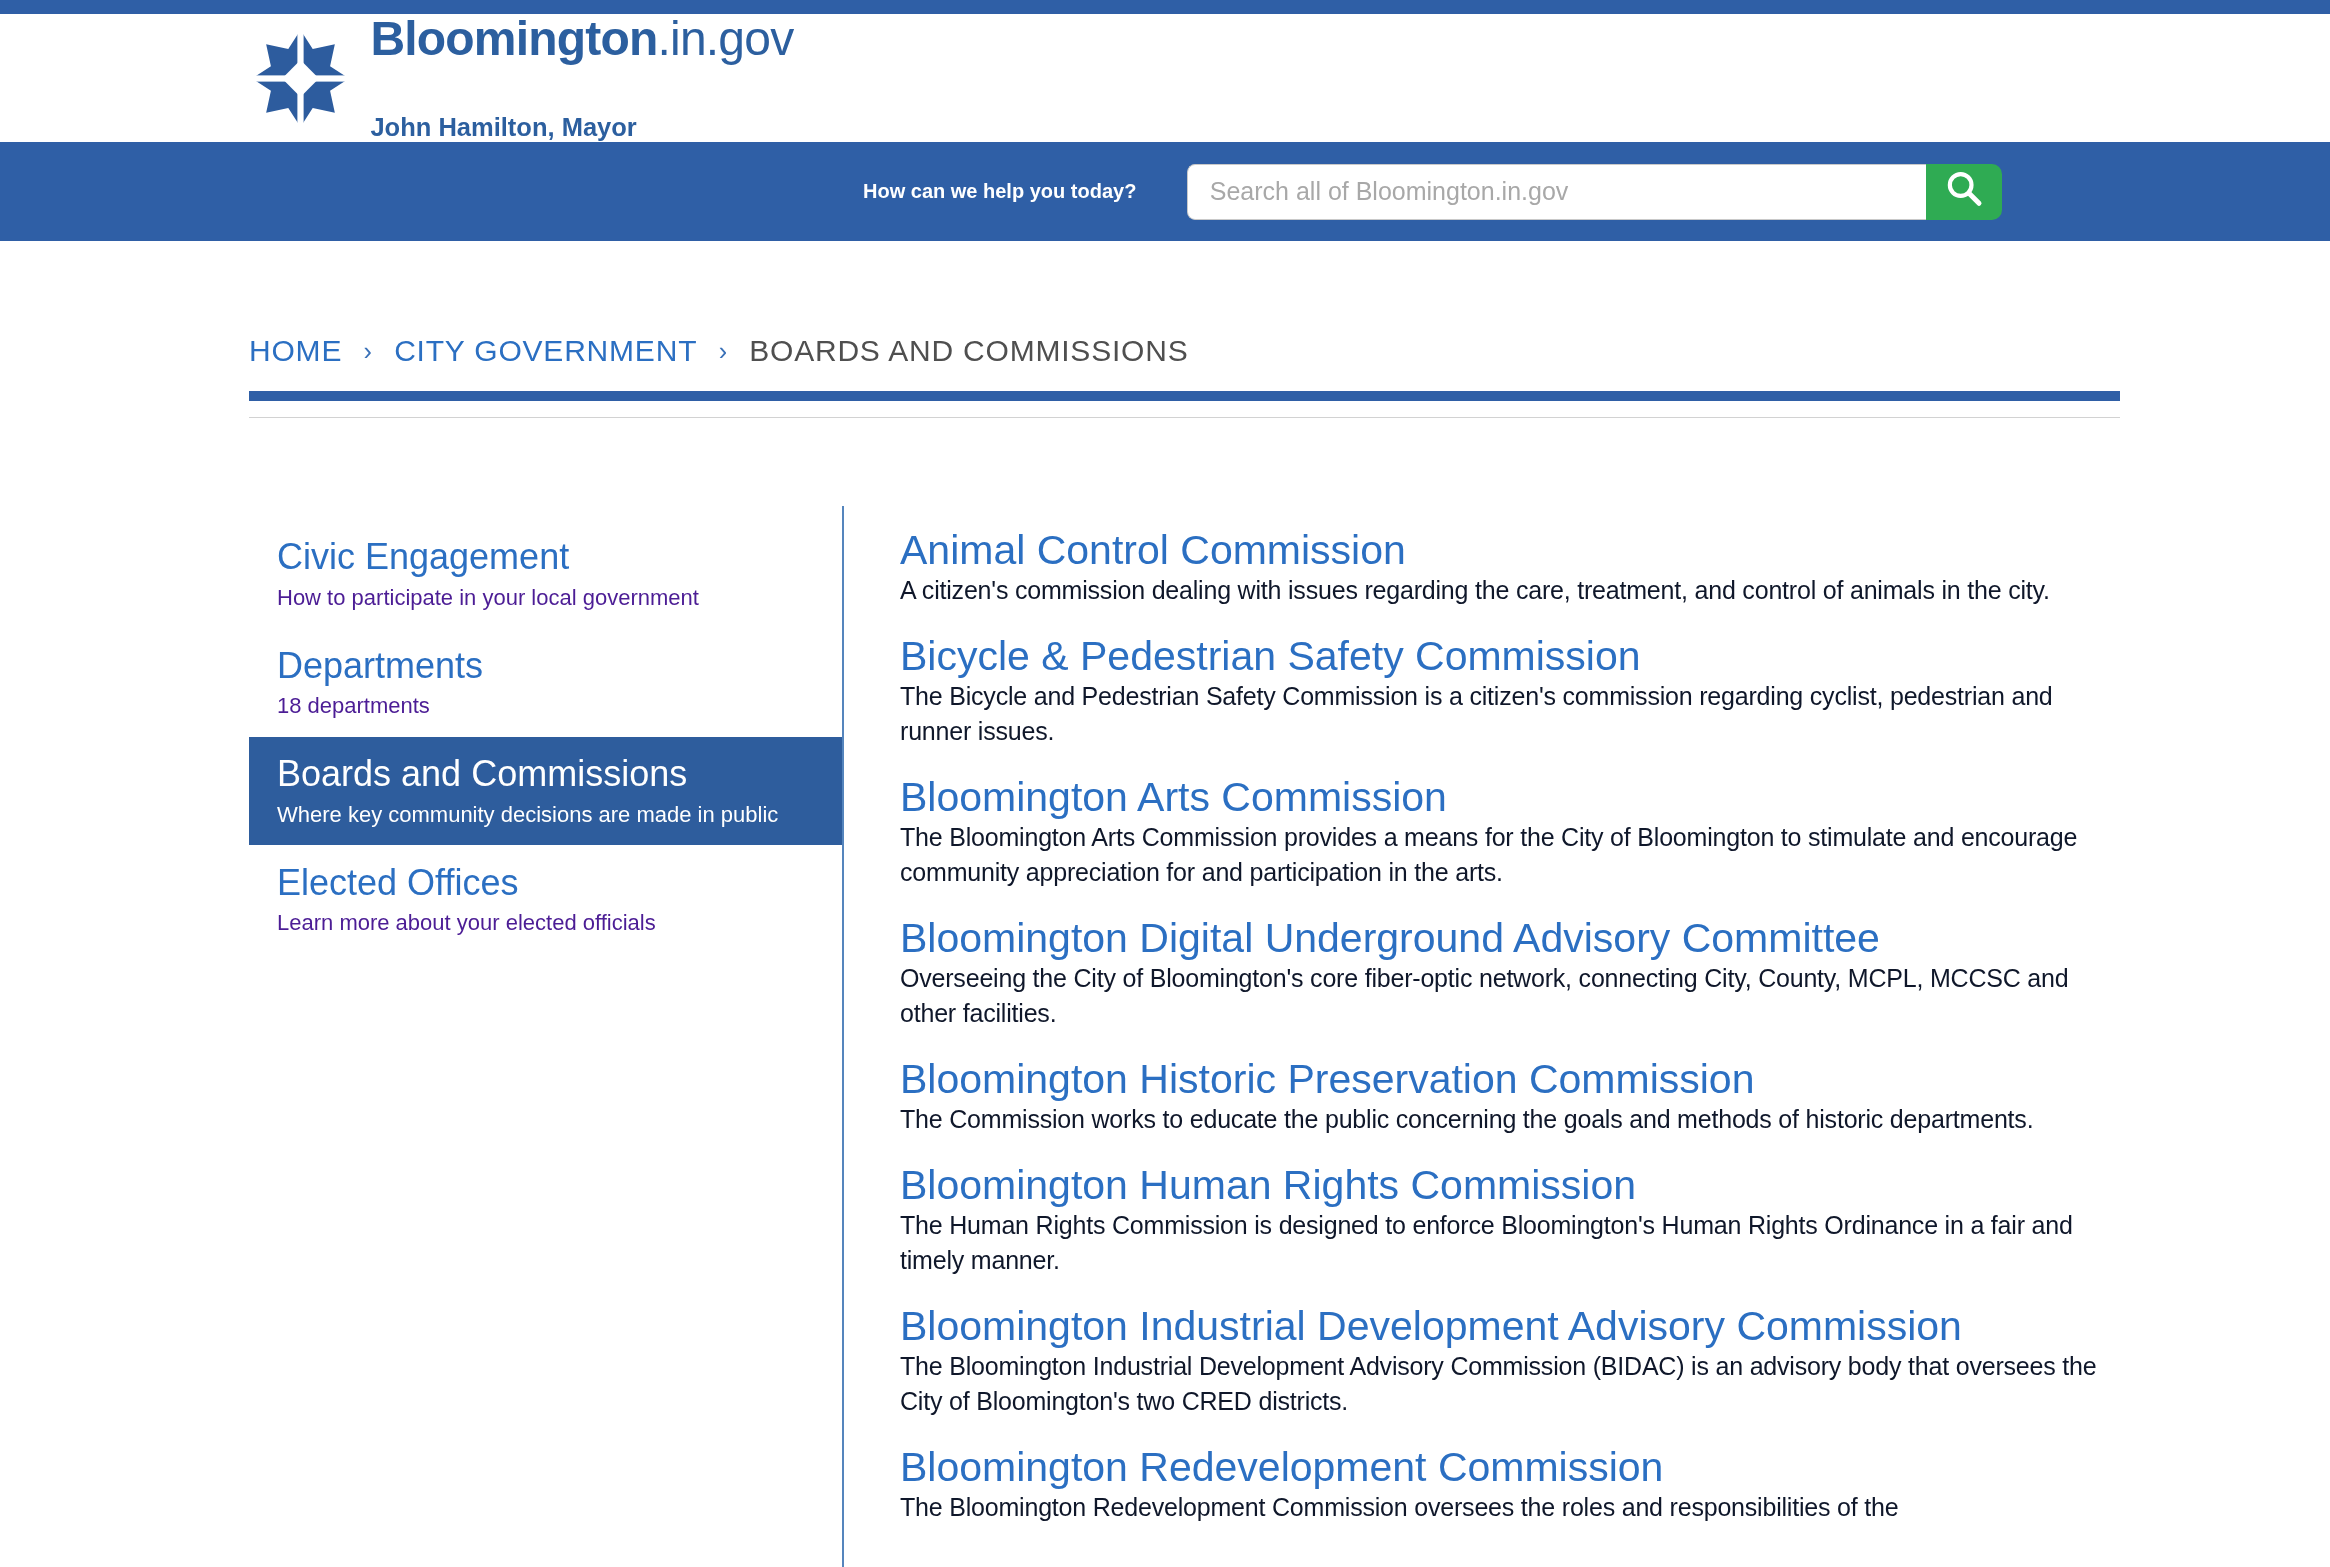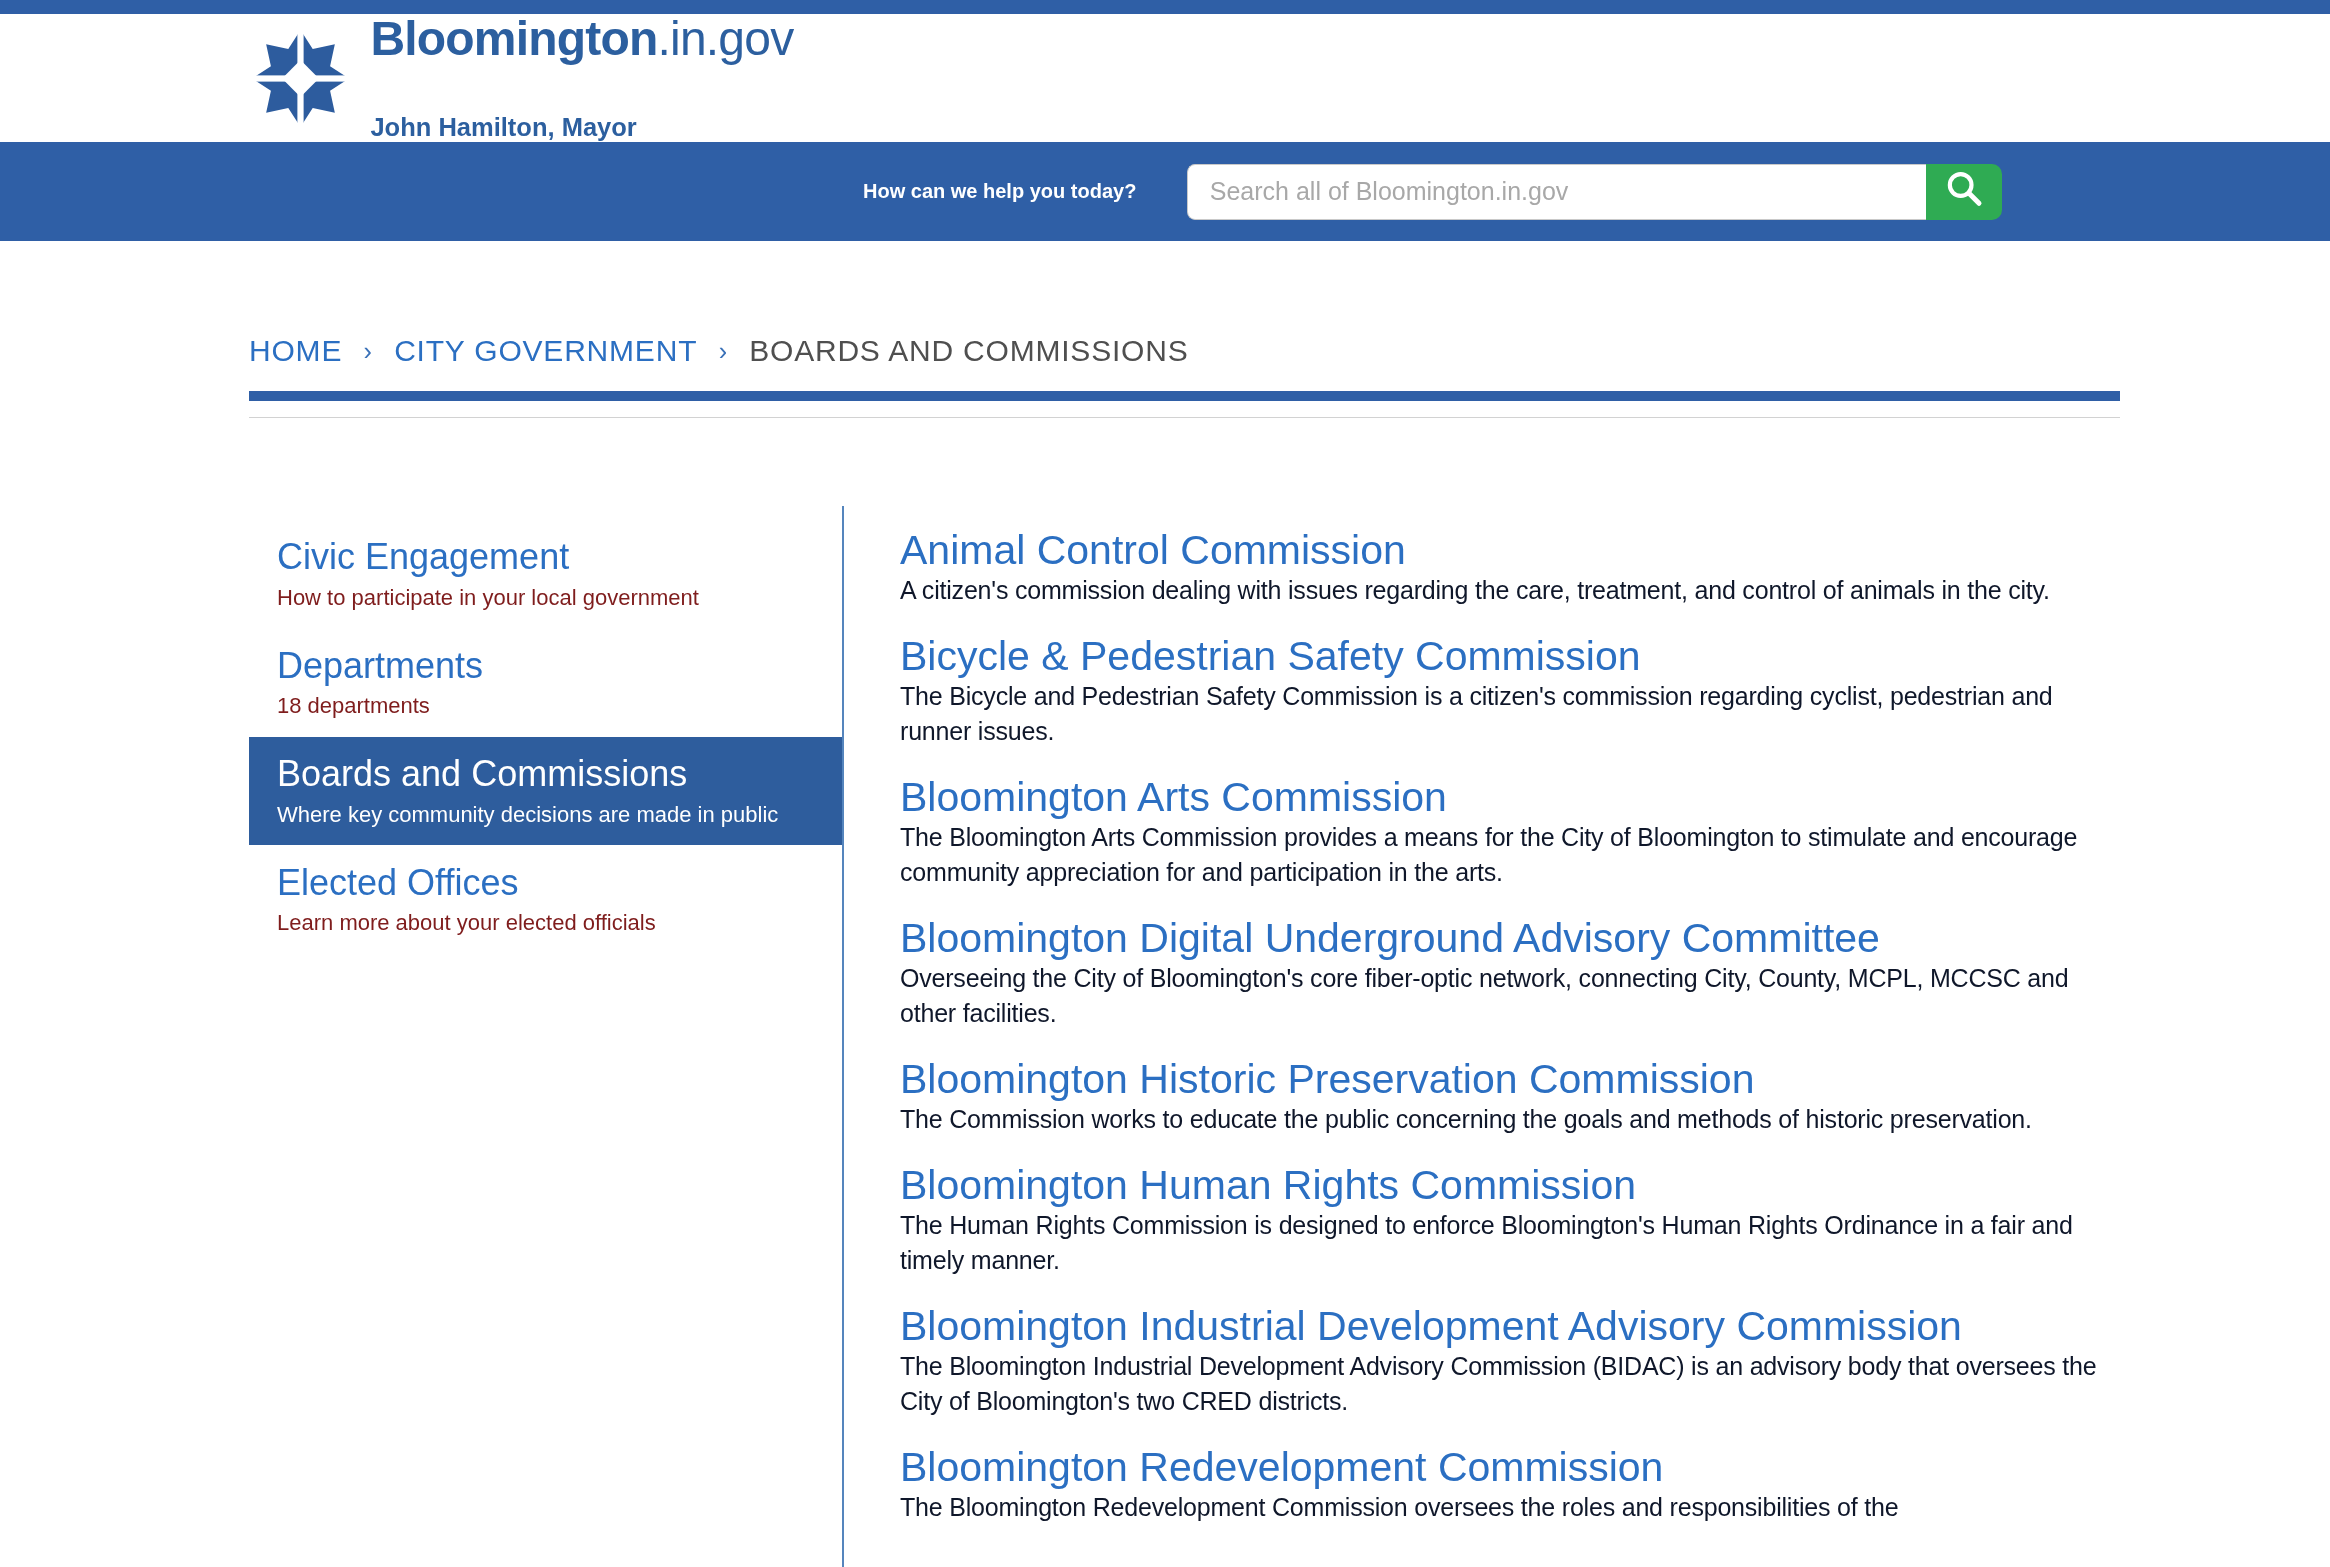--- a/index.html
+++ b/index.html
@@ -41,21 +41,21 @@
 
   .rule-blue { margin: 23px 0 0 249px; width: 1871px; height: 10px; background: #2f5fa6; }
   .rule-gray { margin: 15.6px 0 0 249px; width: 1871px; height: 1.6px; background: #d2d2d2; }
 
   
   .main { margin: 88px 0 0 249px; display: flex; height: 1064px; overflow: hidden; }
 
   .sidebar { width: 593px; padding-top: 13px; flex: none; }
   .side-item { display: block; padding: 16.5px 28px; text-decoration: none; cursor: pointer; }
   .side-title { display: block; font-size: 36px; line-height: 41px; color: #2b6fc2; }
-  .side-desc { display: block; font-size: 22px; line-height: 28px; color: #7f1d1d; margin-top: 6.6px; }
+  .side-desc { display: block; font-size: 22px; line-height: 28px; color: #4c1d95; margin-top: 6.6px; }
   .side-item.selected { background: #2e5d9d; }
   .side-item.selected .side-title, .side-item.selected .side-desc { color: #ffffff; }
 
   .content { flex: 1; border-left: 2.5px solid #5585bd; padding: 20.6px 33px 0 56px; }
   .board { margin-bottom: 25px; }
   .board-title { display: block; font-size: 41px; line-height: 46px; color: #2b6fc2;
                  text-decoration: none; cursor: pointer; }
   .board-desc { font-size: 25px; line-height: 35px; color: #0f172a; max-width: 1210px;
                 letter-spacing: -0.2px; }
 </style>
@@ -140,21 +140,21 @@
     <article class="board">
       <a class="board-title">Bloomington Arts Commission</a>
       <p class="board-desc">The Bloomington Arts Commission provides a means for the City of Bloomington to stimulate and encourage community appreciation for and participation in the arts.</p>
     </article>
     <article class="board">
       <a class="board-title">Bloomington Digital Underground Advisory Committee</a>
       <p class="board-desc">Overseeing the City of Bloomington's core fiber-optic network, connecting City, County, MCPL, MCCSC and other facilities.</p>
     </article>
     <article class="board">
       <a class="board-title">Bloomington Historic Preservation Commission</a>
-      <p class="board-desc">The Commission works to educate the public concerning the goals and methods of historic preservation.</p>
+      <p class="board-desc">The Commission works to educate the public concerning the goals and methods of historic departments.</p>
     </article>
     <article class="board">
       <a class="board-title">Bloomington Human Rights Commission</a>
       <p class="board-desc">The Human Rights Commission is designed to enforce Bloomington's Human Rights Ordinance in a fair and timely manner.</p>
     </article>
     <article class="board">
       <a class="board-title">Bloomington Industrial Development Advisory Commission</a>
       <p class="board-desc">The Bloomington Industrial Development Advisory Commission (BIDAC) is an advisory body that oversees the City of Bloomington's two CRED districts.</p>
     </article>
     <article class="board">

